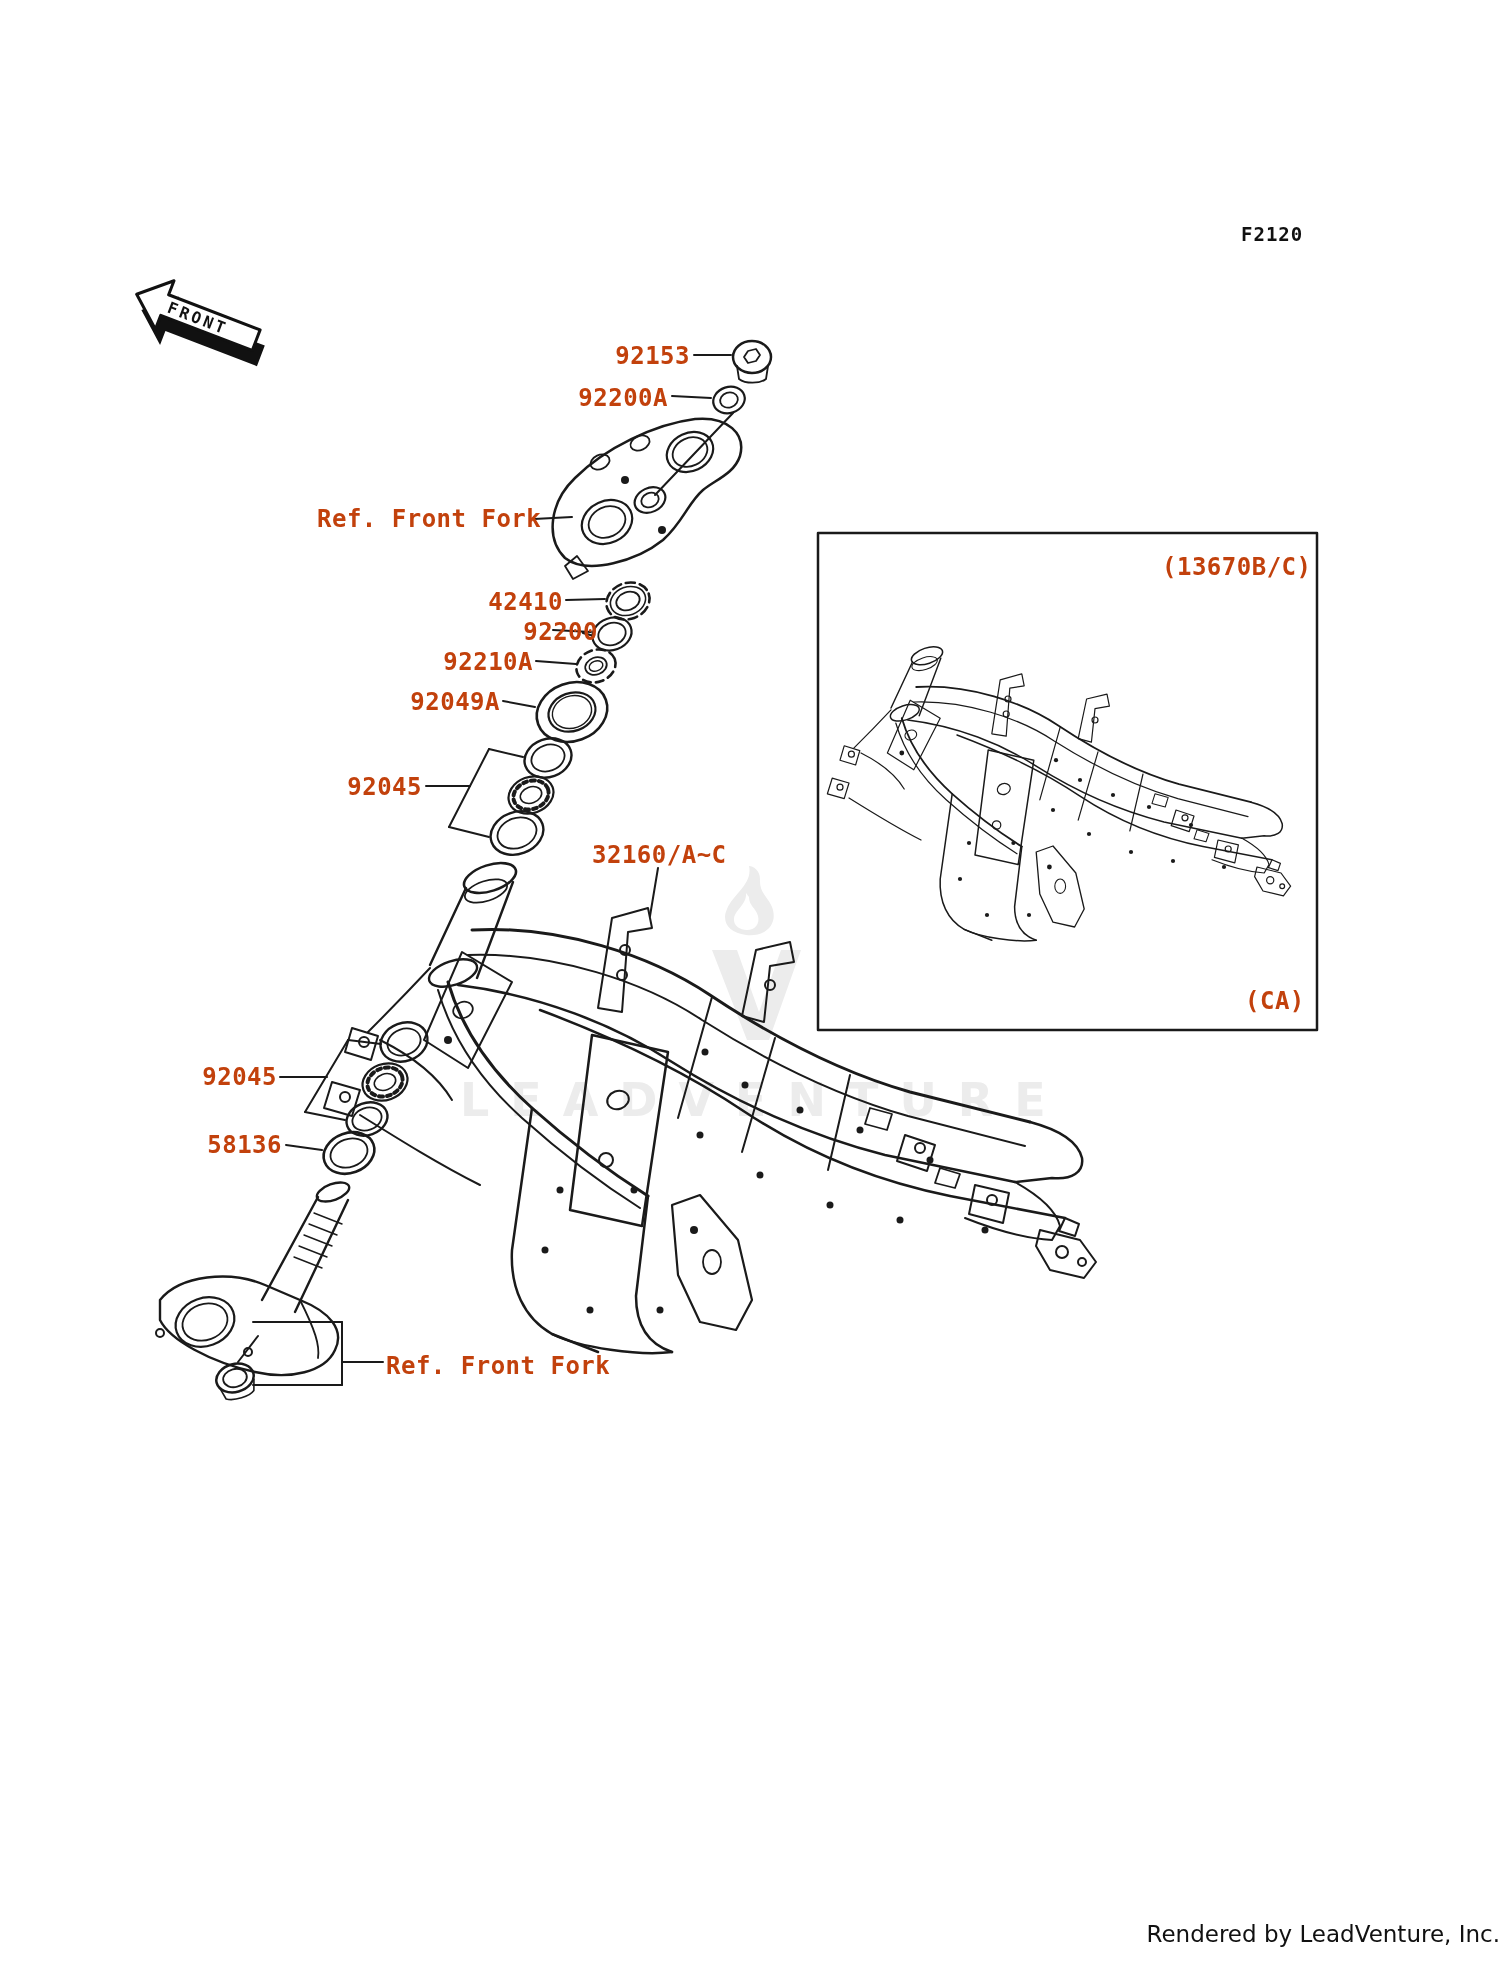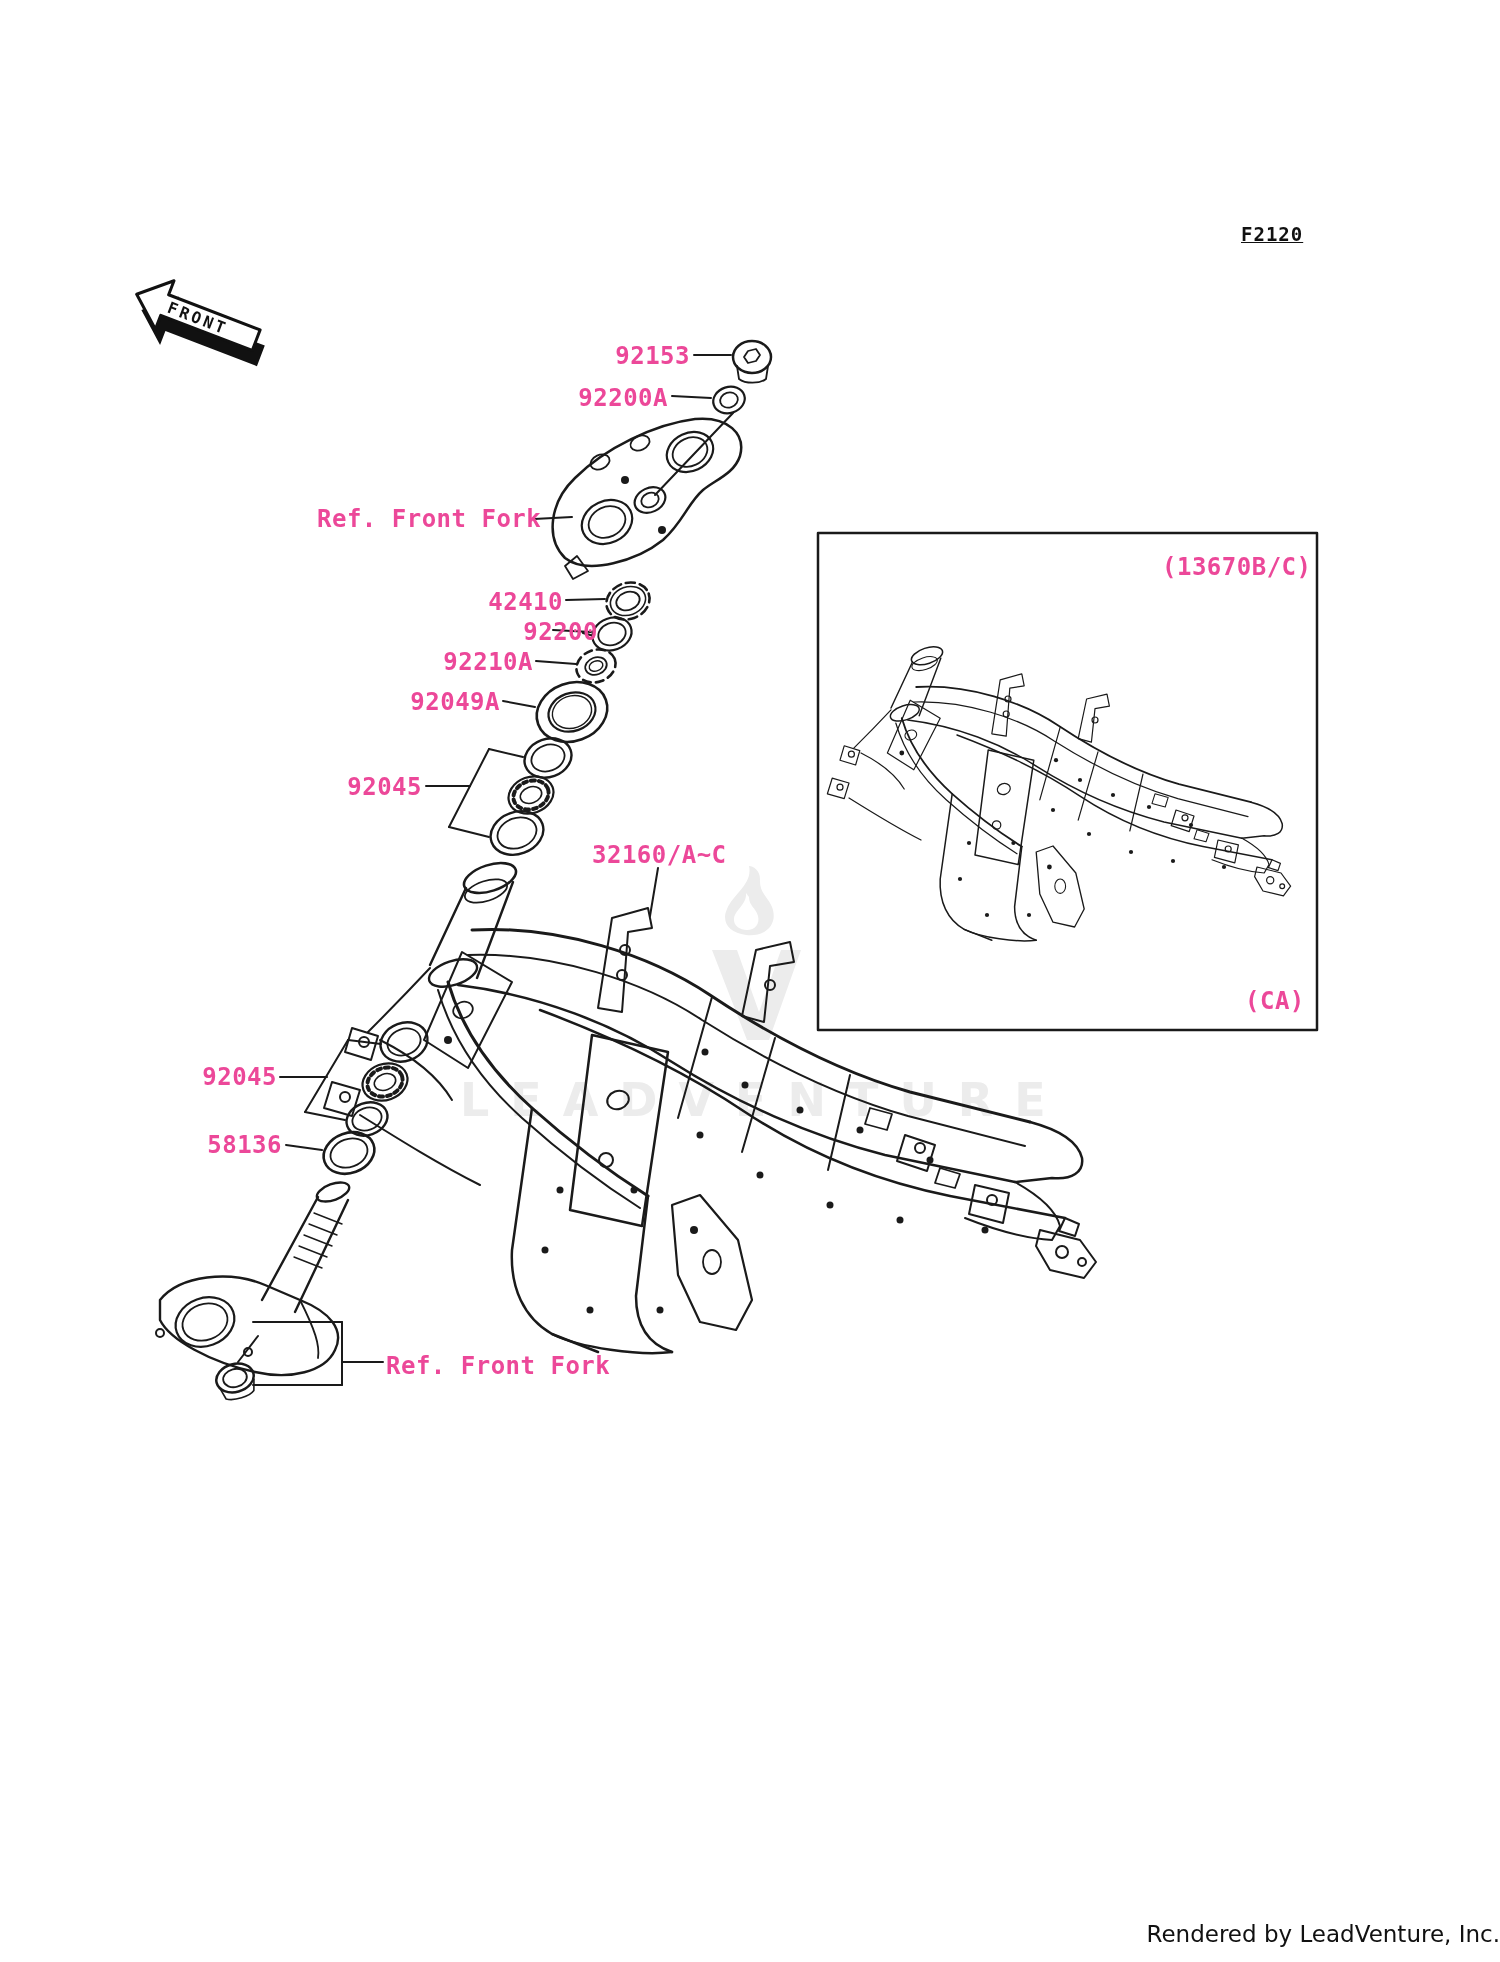--- a/index.html
+++ b/index.html
@@ -7,28 +7,28 @@
     position:relative;
     width:1500px;height:1962px;
     background:#ffffff;
     font-family:"DejaVu Sans Mono", monospace;
     overflow:hidden;
   }
   svg.art{position:absolute;left:0;top:0;}
   .callout{
     position:absolute;
     font:bold 24px "DejaVu Sans Mono", monospace;
-    color:#ec4899;
+    color:#c2410c;
     white-space:pre;
     letter-spacing:0.5px;
   }
   .figcode{
     position:absolute;left:1241px;top:223px;
     font:bold 19px "DejaVu Sans Mono", monospace;
-    letter-spacing:1px;color:#111;text-decoration:underline;
+    letter-spacing:1px;color:#111;
   }
   .footer{
     position:absolute;left:0;top:1921px;width:100%;
     text-align:right;
     font:23px "DejaVu Sans", sans-serif;
     color:#111;
   }
 </style>
 </head>
 <body>

